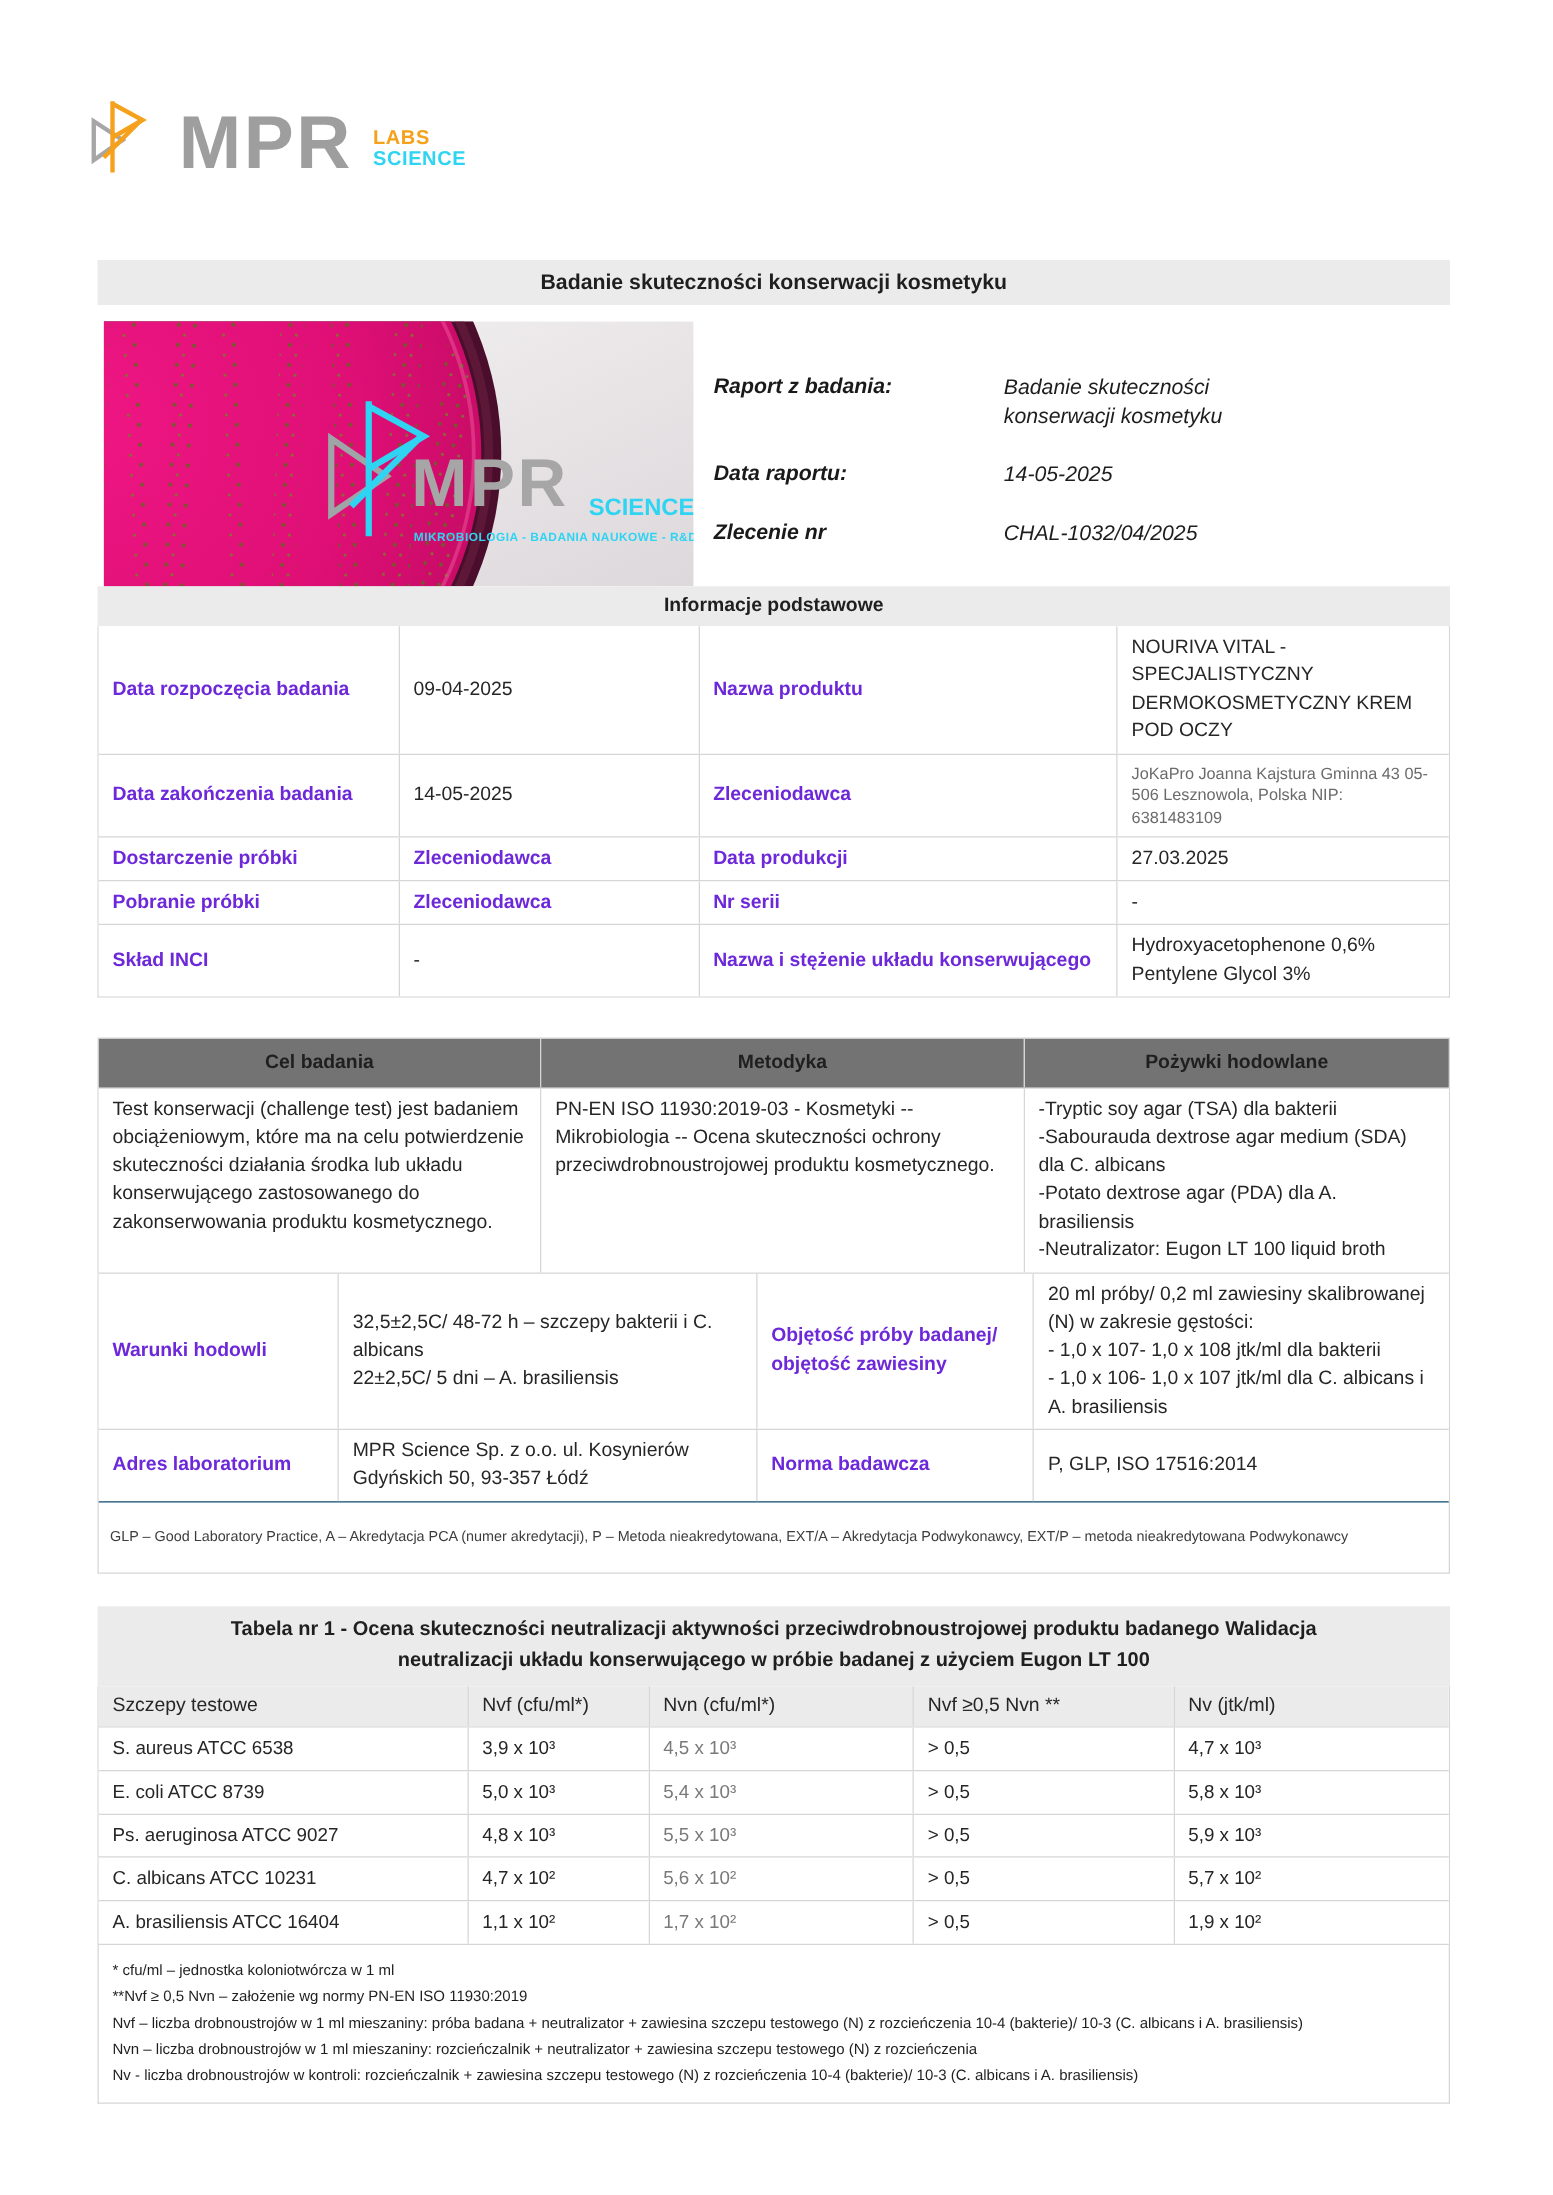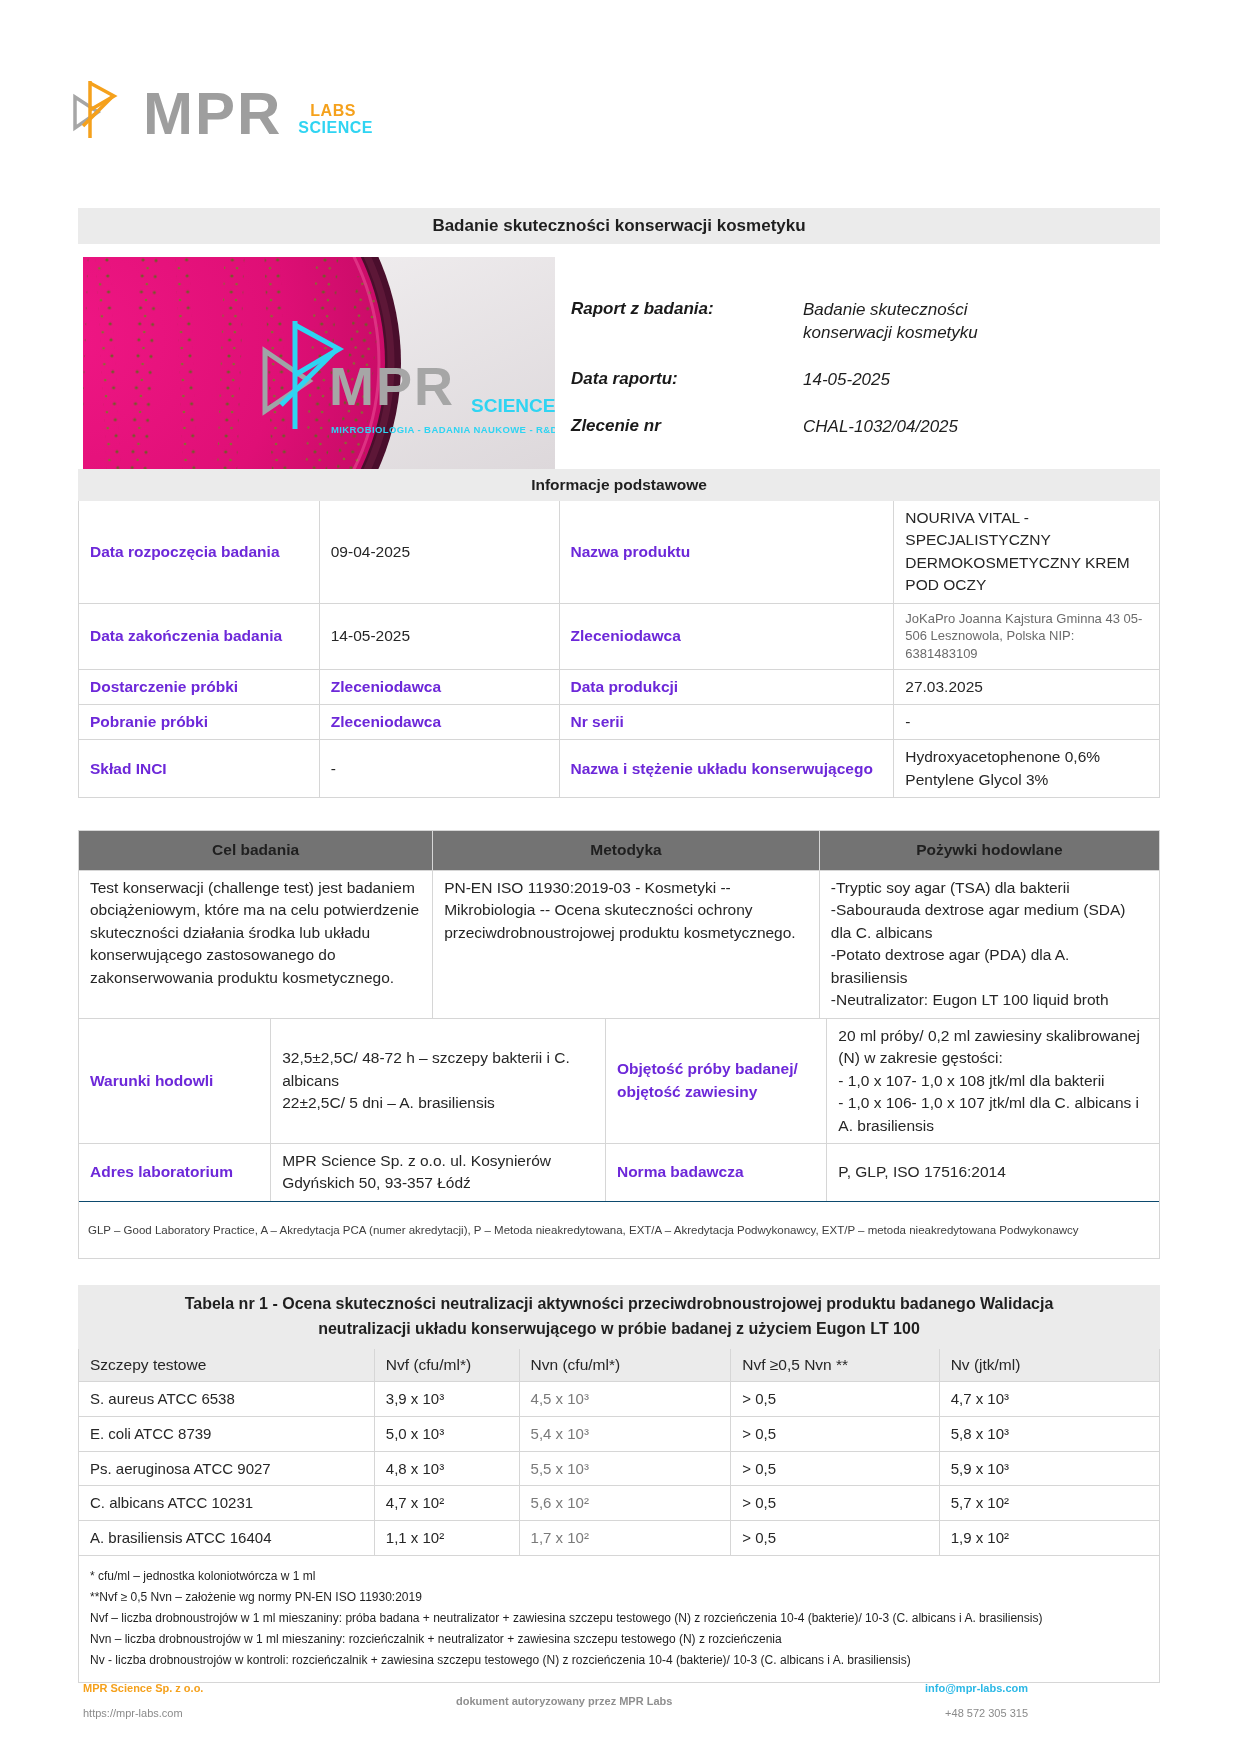--- a/index.html
+++ b/index.html
@@ -5,21 +5,21 @@
   html,body{margin:0;padding:0;background:#ffffff;}
   body{font-family:"Liberation Sans", sans-serif;color:#222;}
   .page{position:relative;width:1242px;height:1756px;background:#fff;overflow:hidden;}
   .content{padding:0 82px 0 78px;}
 
   
   .logo{display:flex;align-items:flex-end;gap:16px;margin:75px 0 0 67px;height:66px;}
   .logo svg{display:block;}
   .logo-mpr{font-size:60px;font-weight:bold;color:#9e9e9e;letter-spacing:2px;line-height:0.9;}
   .logo-stack{display:flex;flex-direction:column;line-height:1.05;padding-bottom:4px;}
-  .logo-labs{color:#F5A11C;font-weight:bold;font-size:16px;letter-spacing:0.5px;margin-left:12px;}
+  .logo-labs{color:#F5A11C;font-weight:bold;font-size:16px;letter-spacing:0.5px;}
   .logo-science{color:#2FD4F2;font-weight:bold;font-size:16px;letter-spacing:0.5px;}
 
   
   .bar{background:#ebebeb;text-align:center;font-weight:bold;color:#1f1f1f;}
   .doc-title{margin-top:67px;font-size:17px;padding:8px 0;}
   .section-bar{font-size:15.5px;padding:7px 0;}
 
   
   .hero{display:flex;margin-top:13px;}
   .hero-photo{width:472px;height:212px;margin-left:5px;flex:0 0 auto;overflow:hidden;}
@@ -274,25 +274,14 @@
           <p>**Nvf ≥ 0,5 Nvn – założenie wg normy PN-EN ISO 11930:2019</p>
           <p>Nvf – liczba drobnoustrojów w 1 ml mieszaniny: próba badana + neutralizator + zawiesina szczepu testowego (N) z rozcieńczenia 10-4 (bakterie)/ 10-3 (C. albicans i A. brasiliensis)</p>
           <p>Nvn – liczba drobnoustrojów w 1 ml mieszaniny: rozcieńczalnik + neutralizator + zawiesina szczepu testowego (N) z rozcieńczenia</p>
           <p>Nv - liczba drobnoustrojów w kontroli: rozcieńczalnik + zawiesina szczepu testowego (N) z rozcieńczenia 10-4 (bakterie)/ 10-3 (C. albicans i A. brasiliensis)</p>
         </div>
       </div>
     </div>
 
   </div>
 
-  <div class="footer">
-    <div class="f-col">
-      <span class="f-company">MPR Science Sp. z o.o.</span>
-      <a class="f-site" href="#">https://mpr-labs.com</a>
-    </div>
-    <div class="f-center">dokument autoryzowany przez MPR Labs</div>
-    <div class="f-col">
-      <a class="f-email" href="#">info@mpr-labs.com</a>
-      <span class="f-phone">+48 572 305 315</span>
-    </div>
-  </div>
 
 </div>
 
 </body></html>

